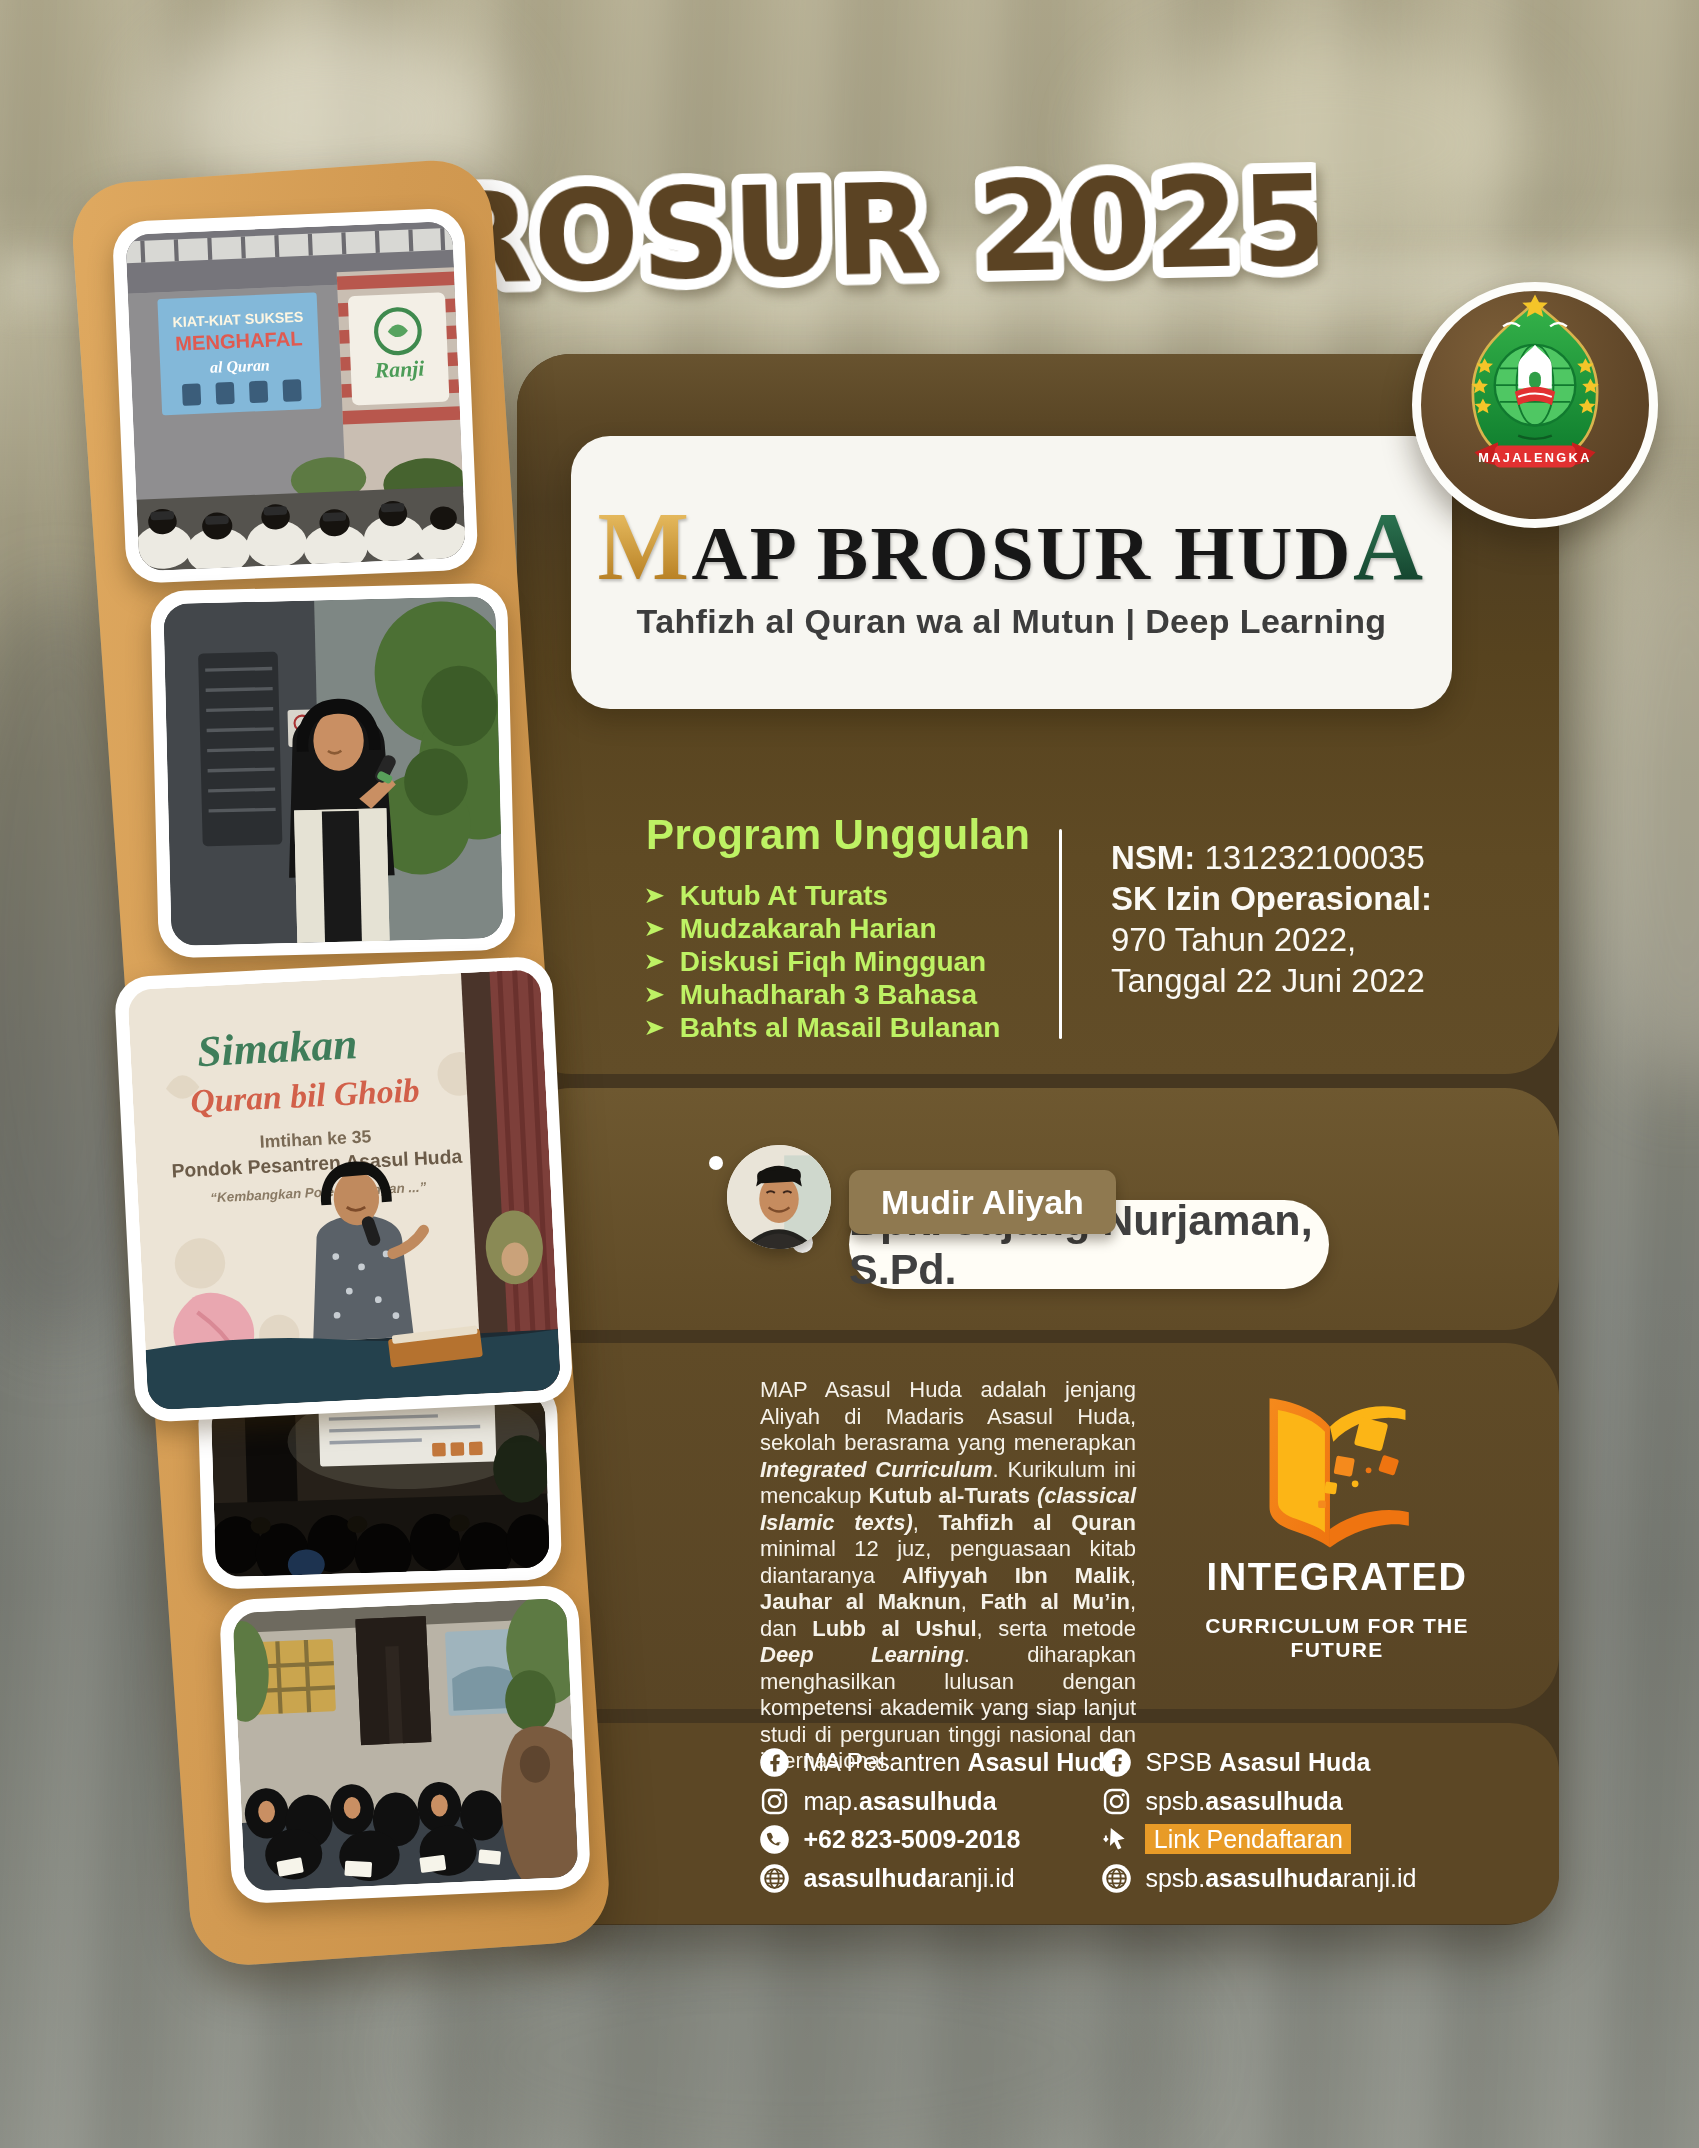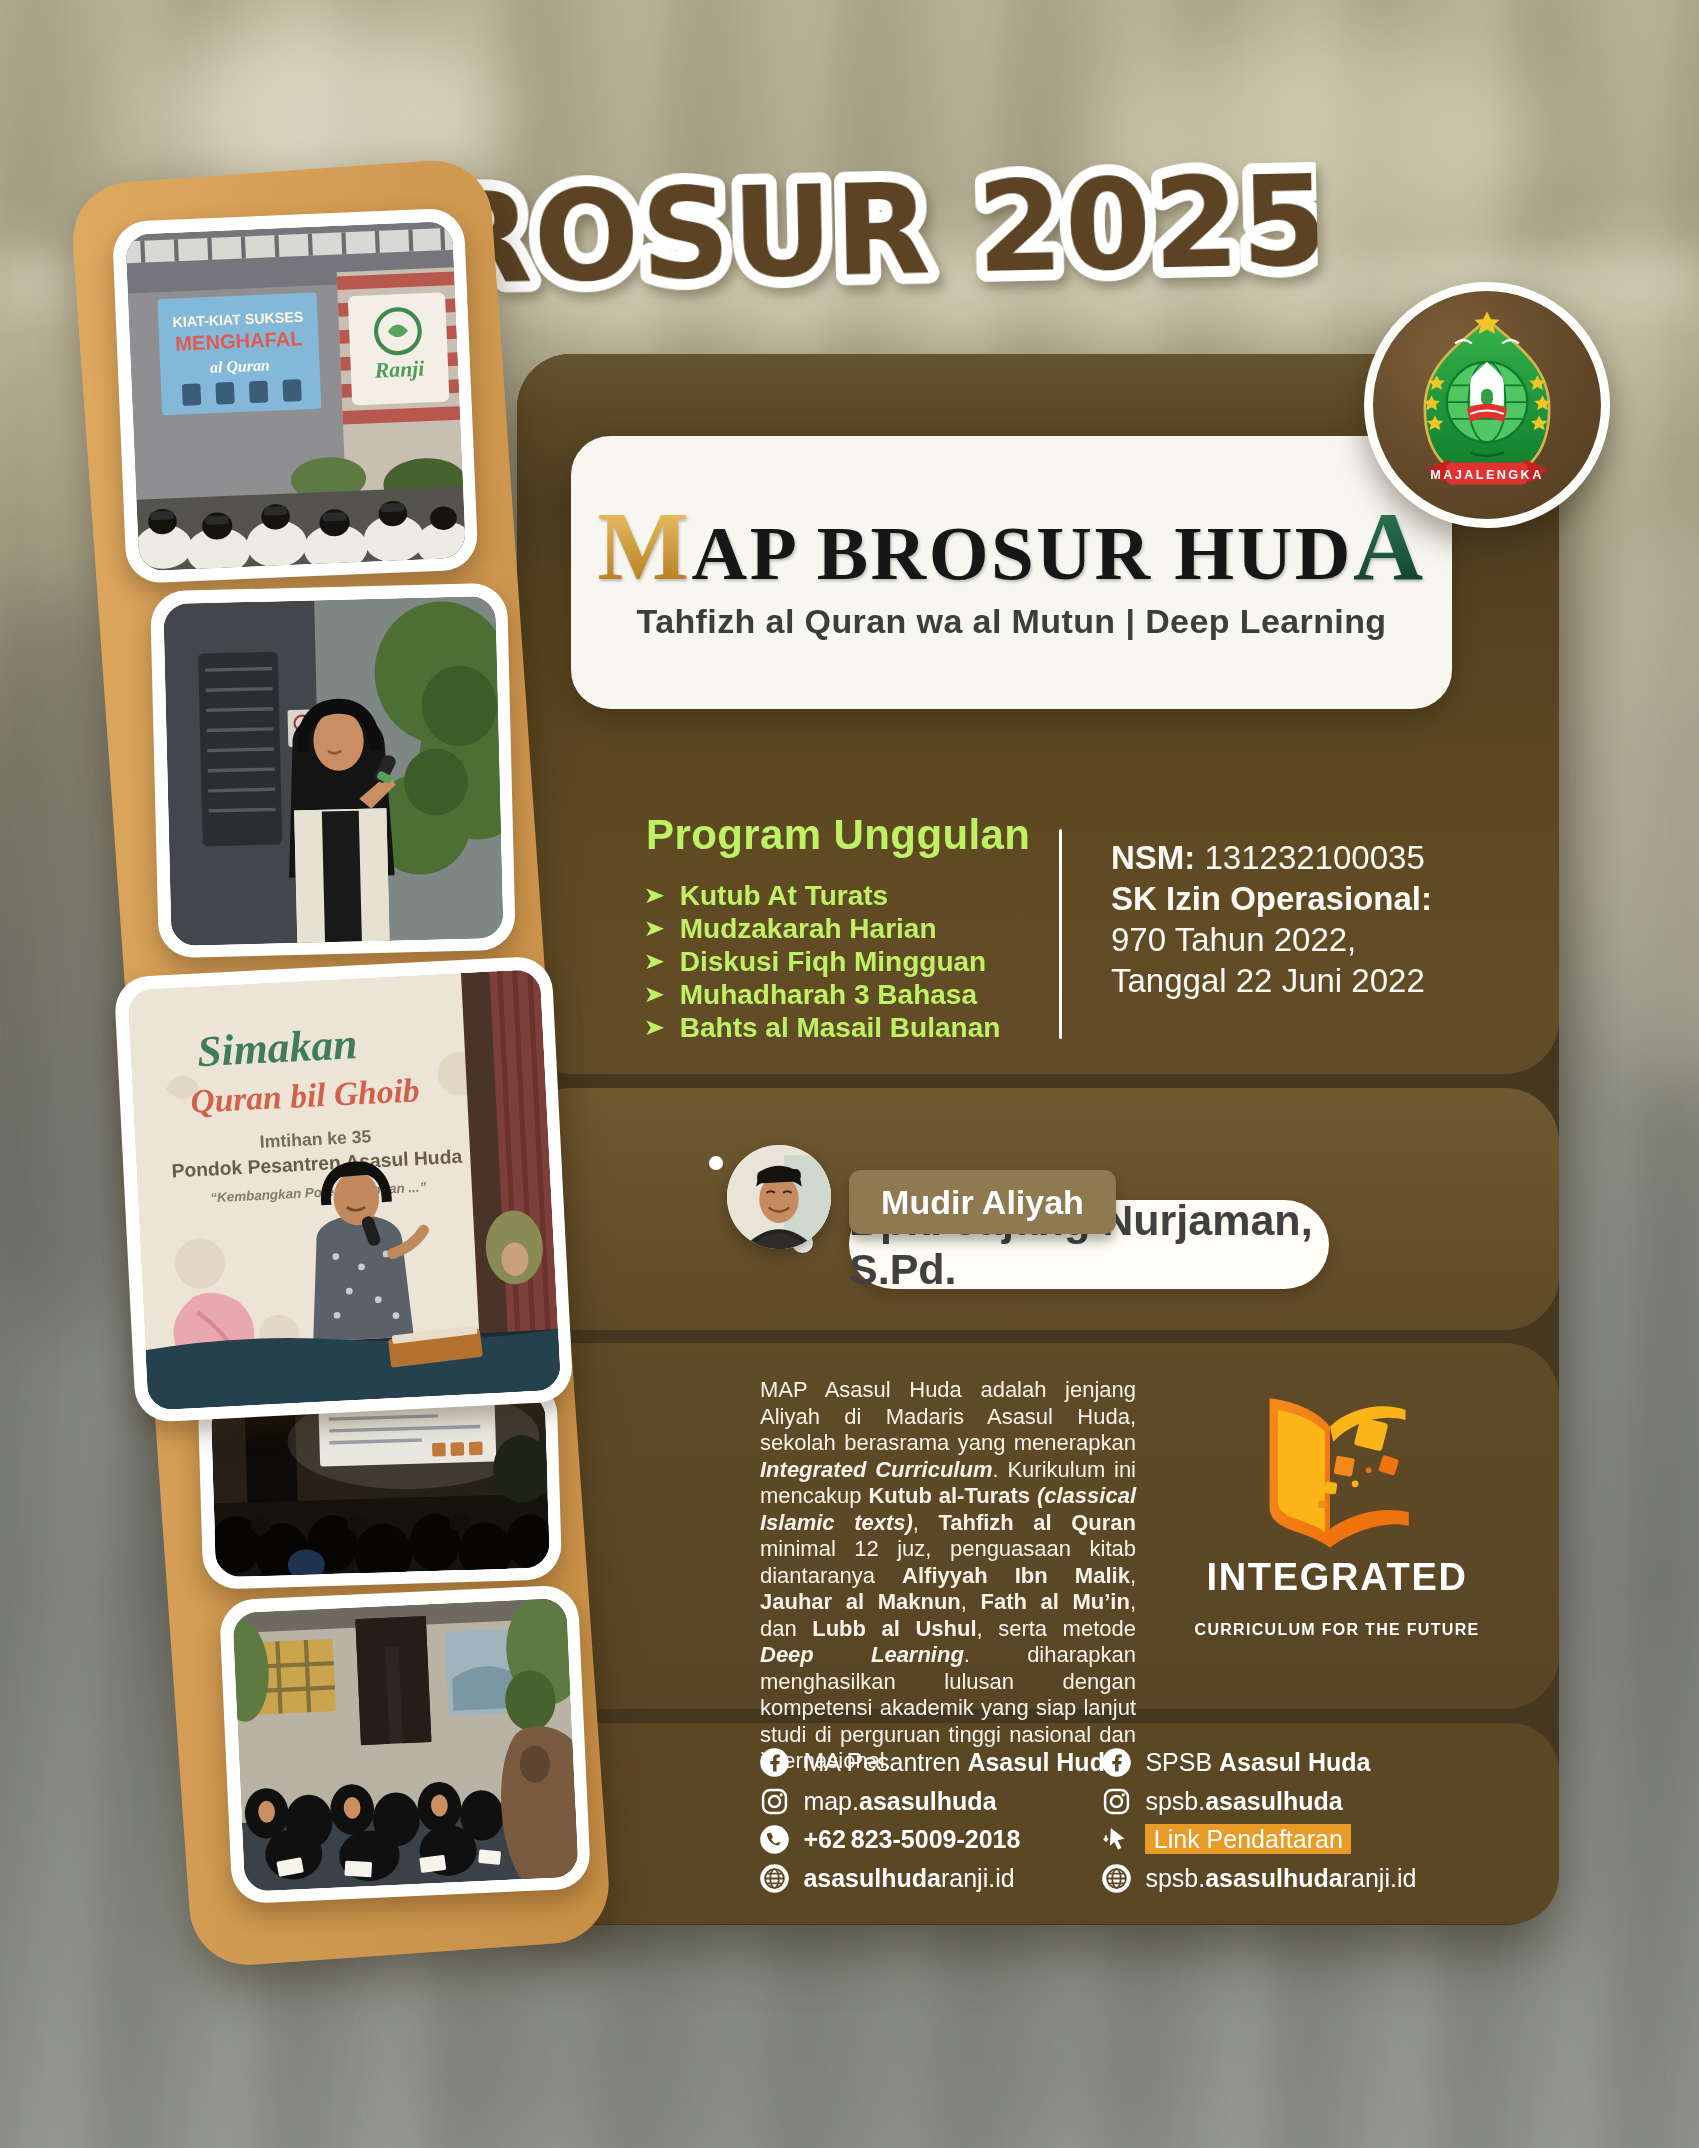--- a/index.html
+++ b/index.html
@@ -19,24 +19,24 @@
   .blob.b3{left:-67px;top:587px;width:252px;height:755px;background:rgba(70,70,66,.30);}
   .blob.b4{left:1577px;top:503px;width:218px;height:587px;background:rgba(215,210,190,.35);}
   .blob.b5{left:420px;top:1930px;width:755px;height:252px;background:rgba(120,122,114,.35);}
   .bg-band{position:absolute;left:0;top:252px;width:100%;height:59px;
     background:rgba(230,226,205,.35);filter:blur(15px);}
   
   .title-wrap{position:absolute;left:352px;top:133px;width:965px;height:193px;
     transform:rotate(-1.2deg);}
   .title-wrap svg{filter:drop-shadow(4.2px 7.6px 5.9px rgba(55,42,18,.35));}
   
-  .badge{position:absolute;left:1364px;top:282px;width:228px;height:228px;border-radius:50%;
+  .badge{position:absolute;left:1412px;top:282px;width:228px;height:228px;border-radius:50%;
     background:radial-gradient(circle at 34% 28%,#7c5e38 0%,#63492a 55%,#523a1e 100%);
     border:9.2px solid #fdfdfa;box-shadow:0 15px 30px rgba(40,30,12,.4);z-index:6;
-    display:flex;align-items:center;justify-content:center;}
+    display:flex;align-items:flex-start;justify-content:center;}
   
   .backdrop{position:absolute;left:517px;top:354px;width:1042px;height:1571px;
     border-radius:54px;background:#463720;box-shadow:0 25px 59px rgba(30,22,8,.45);z-index:2;}
   .panel{position:absolute;left:517px;width:1042px;z-index:3;}
   .panel1{top:354px;height:720px;border-radius:54px;
     background:linear-gradient(180deg,#68532f 0%,#5b4726 9%,#4e3d21 21%,#57431f 42%,#5f4a24 70%,#624d28 100%);}
   .panel2{top:1088px;height:242px;border-radius:54px;
     background:linear-gradient(180deg,#6e5830 0%,#604b27 100%);}
   .panel3{top:1343px;height:366px;border-radius:54px;
     background:linear-gradient(180deg,#604b27 0%,#594525 100%);}
@@ -83,21 +83,21 @@
   
   .about{position:absolute;left:760px;top:1377px;width:376px;z-index:4;color:#f6f2e9;
     font-size:22px;line-height:26.5px;text-align:justify;}
   .about .b,.c-text .b{font-weight:800;}
   .about .i{font-style:italic;}
   .hl{background:#E89B27;color:#fff;padding:0.8px 8.4px;}
   
   .integrated{position:absolute;left:1171px;top:1383px;width:332px;z-index:4;
     display:flex;flex-direction:column;align-items:center;color:#fff;text-align:center;}
   .integrated .iname{font-size:38px;font-weight:800;letter-spacing:1.7px;margin-top:5px;}
-  .integrated .itag{font-size:16px;font-weight:600;letter-spacing:1.3px;margin-top:22px;}
+  .integrated .itag{font-size:21px;font-weight:600;letter-spacing:1.3px;margin-top:15px;}
   
   .contacts-col{position:absolute;top:1747px;z-index:4;display:flex;flex-direction:column;gap:7.6px;}
   .contacts-col.left{left:759px;width:331px;}
   .contacts-col.right{left:1101px;width:403px;}
   .c-row{display:flex;align-items:center;gap:13.4px;height:31px;}
   .c-icon{width:31px;height:31px;flex:0 0 31px;display:flex;}
   .c-text{color:#fff;font-size:25px;white-space:nowrap;}
   
   .filmstrip{position:absolute;left:69px;top:186px;width:420px;height:1787px;z-index:5;
     background:linear-gradient(100deg,#dfa960 0%,#d29a52 45%,#c88f46 100%);

